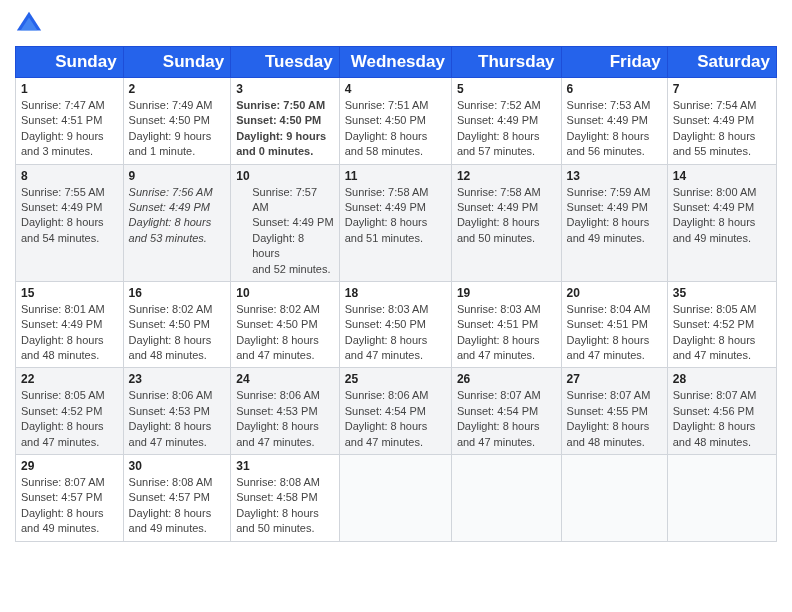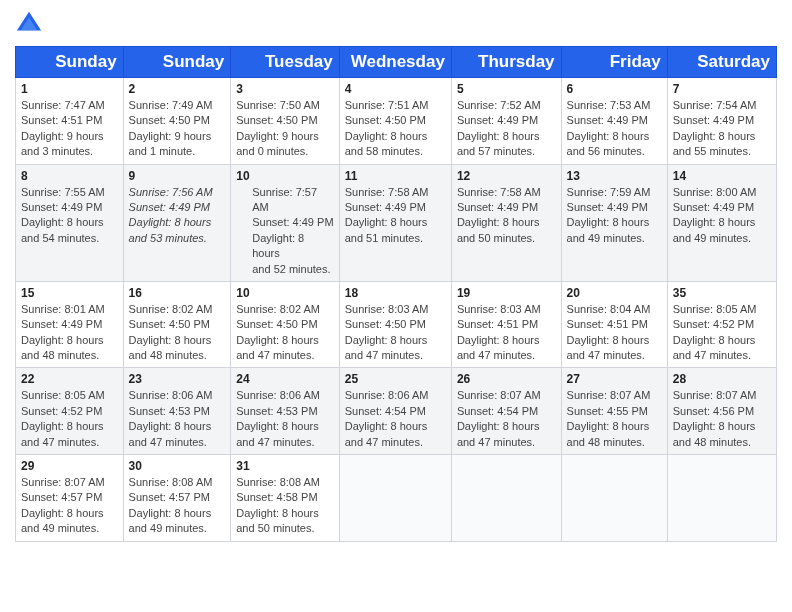--- a/index.html
+++ b/index.html
@@ -135,21 +135,21 @@
           </td>
           <td>
             <span class="day-num">2</span>
             <div class="day-info" style="white-space: pre-line;">Sunrise: 7:49 AM
 Sunset: 4:50 PM
 Daylight: 9 hours
 and 1 minute.</div>
           </td>
           <td>
             <span class="day-num">3</span>
-            <div class="day-info" style="white-space: pre-line;">Sunrise: 7:50 AM
+            <div class="day-info" style="white-space: pre-line; font-weight: bold;">Sunrise: 7:50 AM
 Sunset: 4:50 PM
 Daylight: 9 hours
 and 0 minutes.</div>
           </td>
           <td>
             <span class="day-num">4</span>
             <div class="day-info" style="white-space: pre-line;">Sunrise: 7:51 AM
 Sunset: 4:50 PM
 Daylight: 8 hours
 and 58 minutes.</div>

